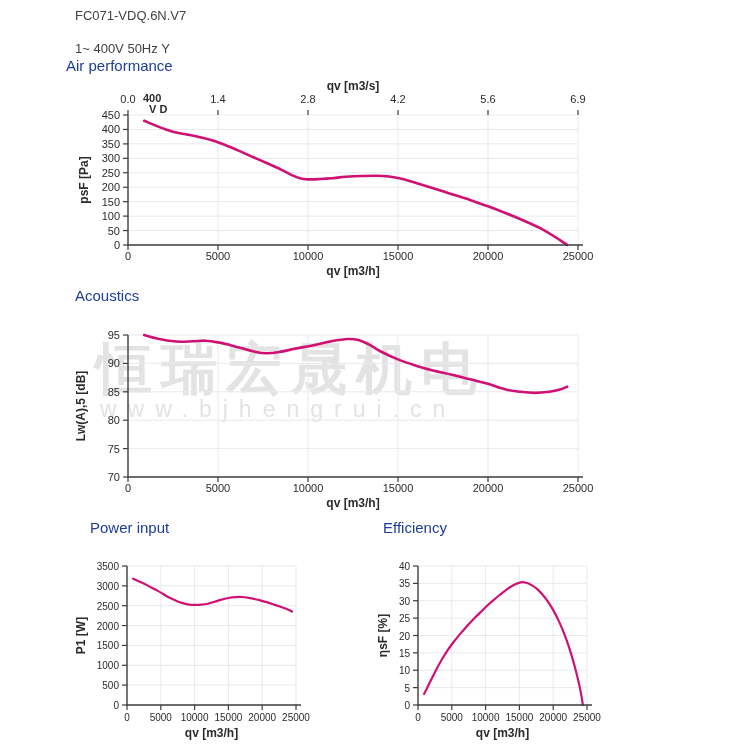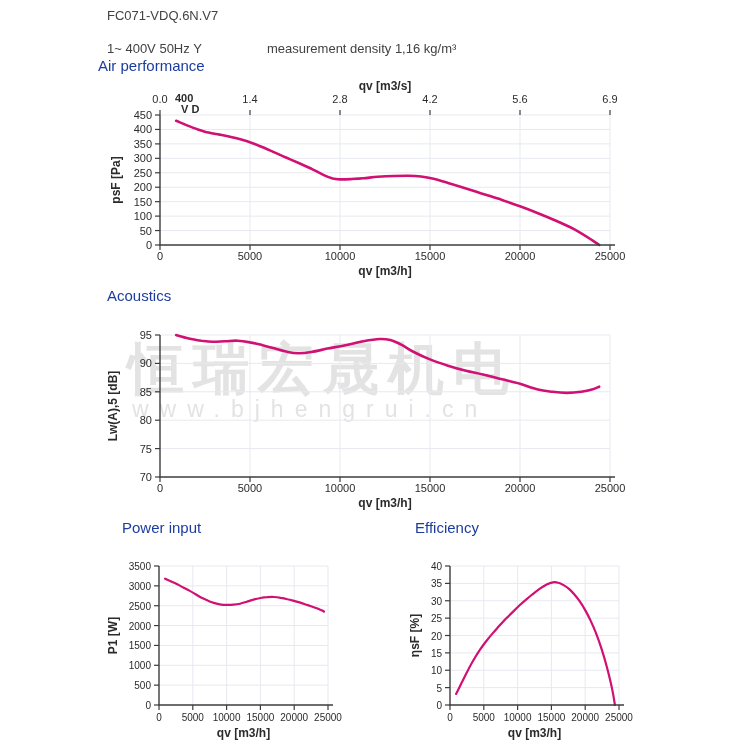--- a/index.html
+++ b/index.html
@@ -1,36 +1,35 @@
 <!DOCTYPE html>
 <html style="--curve: #d01073; --curve_label: #e8147f; --heading: #1c3d9e; --grid: #e7e9ef; --axis: #3c3c3c; --tick_text: #2b2b2b; --header_text: #424242; --watermark: #e3e3e3;"><head>
 <meta charset="utf-8">
 <style>
   html,body{margin:0;padding:0;background:#fff;}
   .page{position:relative;width:614px;height:748px;background:#fff;overflow:hidden;
-        font-family:"Liberation Sans",sans-serif;margin-left:32px;}
+        font-family:"Liberation Sans",sans-serif;}
   .hdr{position:absolute;font-size:13px;line-height:15px;color:var(--header_text,#424242);}
   .heading{position:absolute;font-size:15px;color:var(--heading,#1c3d9e);}
   .wm{position:absolute;z-index:1;color:var(--watermark,#e3e3e3);pointer-events:none;white-space:nowrap;}
   .wm-cn{left:96px;top:332px;font-size:56px;font-weight:bold;letter-spacing:9px;}
   .wm-url{left:100px;top:396px;font-size:23px;letter-spacing:11px;}
   svg.chart{position:absolute;z-index:2;overflow:visible;}
   svg.chart text{font-family:"Liberation Sans",sans-serif;fill:var(--tick_text,#2b2b2b);}
 </style>
 </head>
 <body>
 
 <div class="page">
 
   <div class="hdr" style="left:75px;top:8px;">FC071-VDQ.6N.V7</div>
 
 
   <div class="hdr" style="left:75px;top:41px;">1~ 400V 50Hz Y</div>
 
-  <div class="hdr" style="left:235px;top:41px;">measurement density 1,16 kg/m³</div>
 
   <div class="heading" style="left:66px;top:57px;">Air performance</div>
   <div class="heading" style="left:75px;top:287px;">Acoustics</div>
   <div class="heading" style="left:90px;top:519px;">Power input</div>
   <div class="heading" style="left:383px;top:519px;">Efficiency</div>
 
   <div class="wm wm-cn">恒瑞宏晟机电</div>
   <div class="wm wm-url">www.bjhengrui.cn</div>
 
 <svg width="650" height="206" class="chart" style="left: 60px; top: 76px;">

